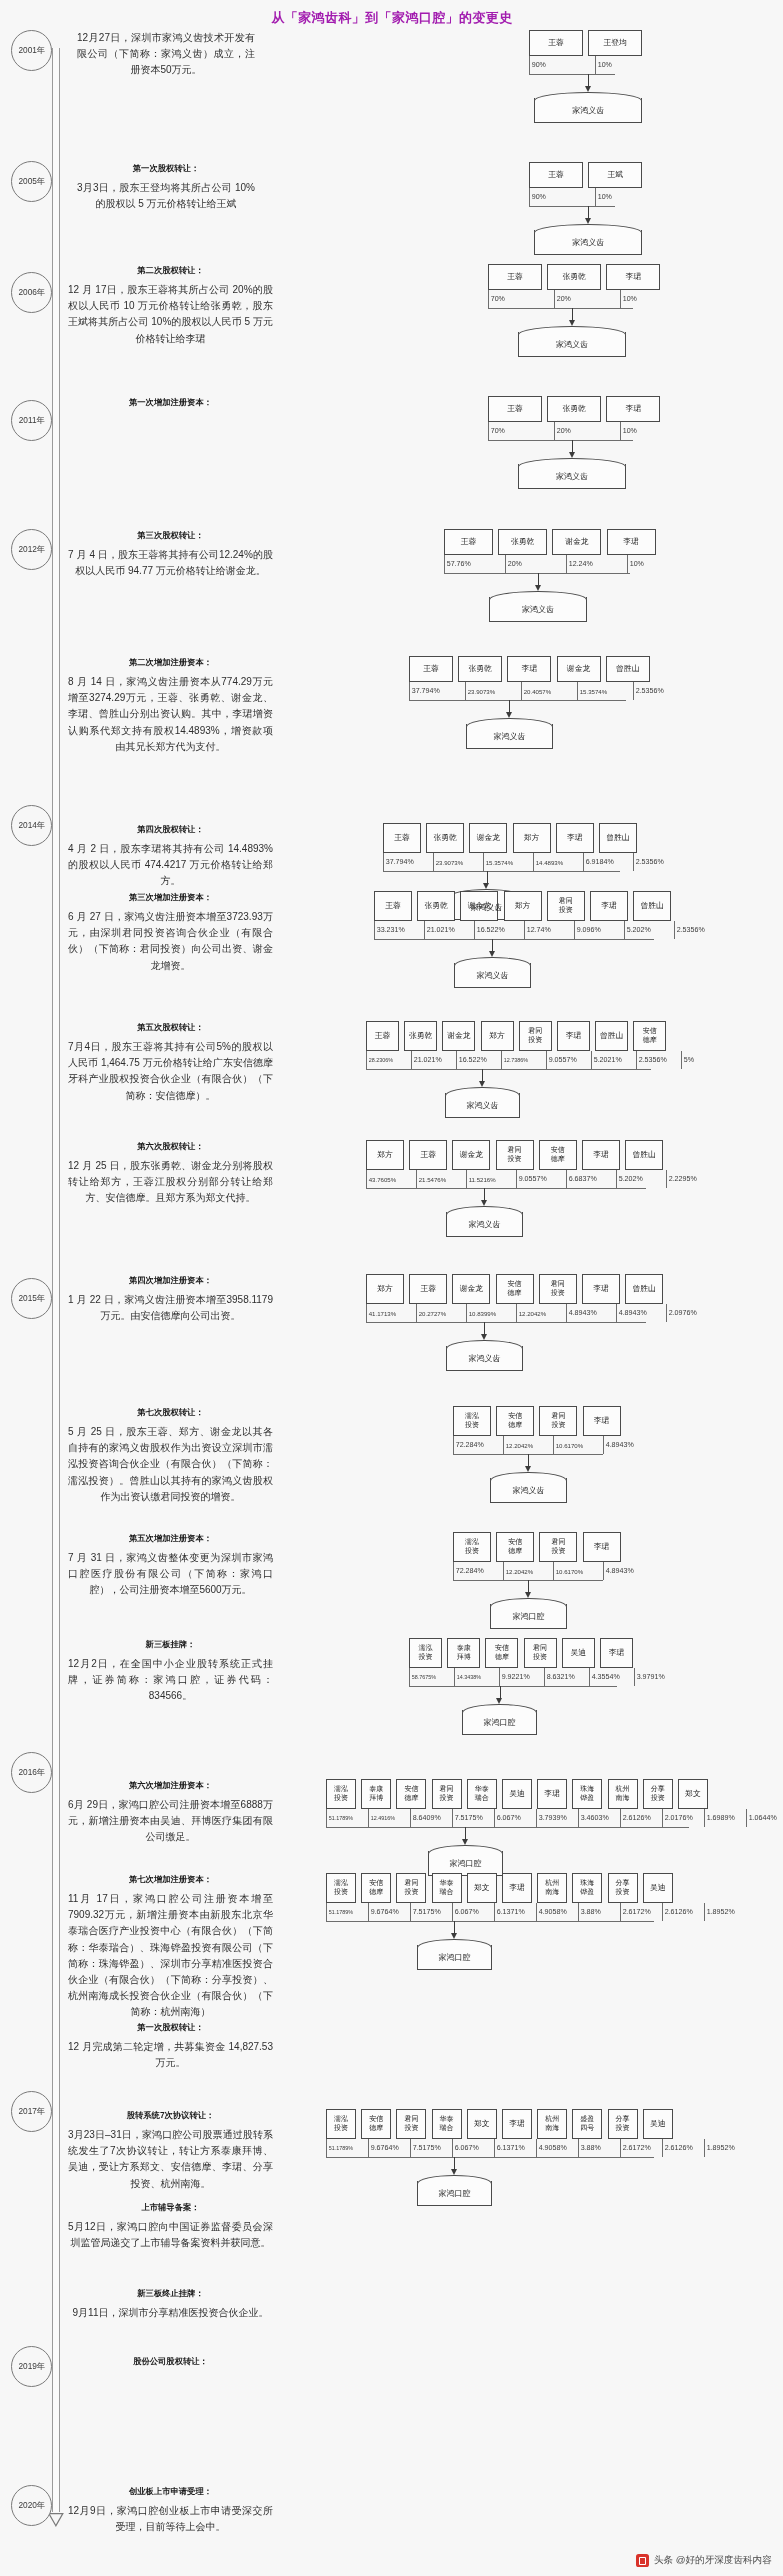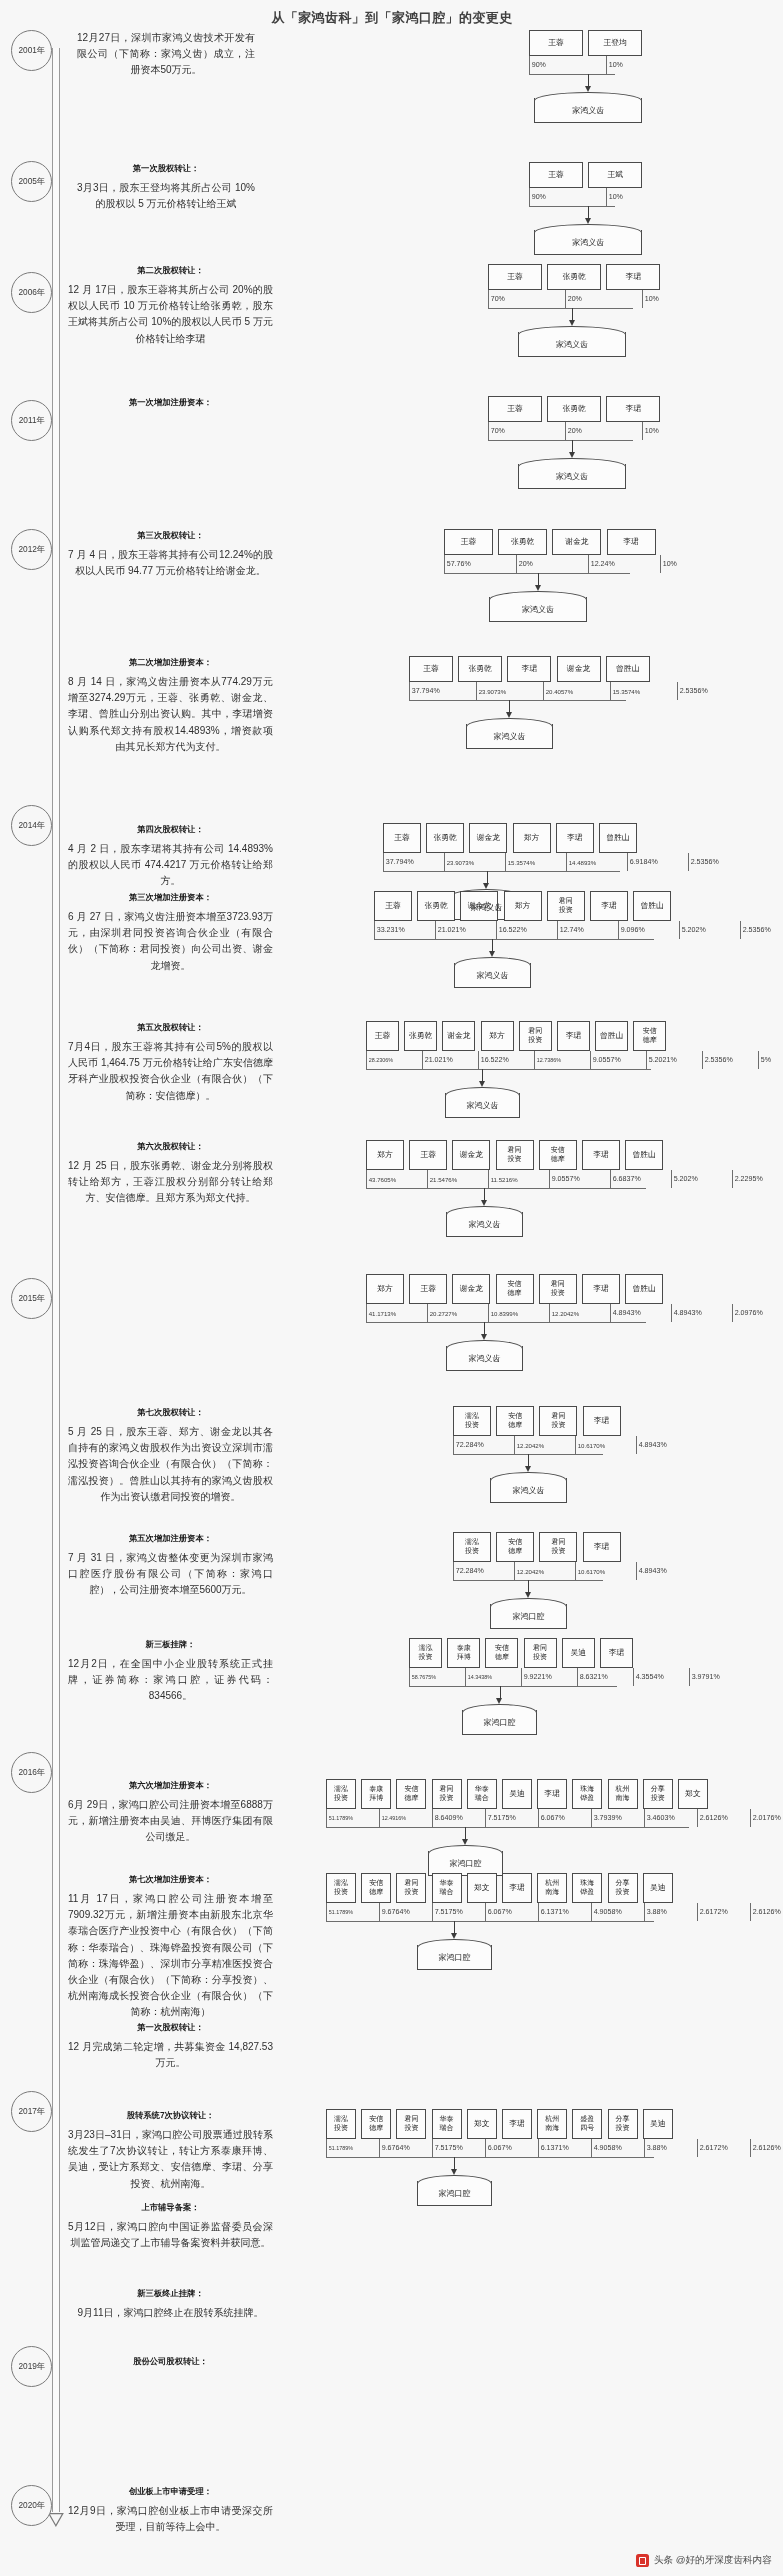--- a/index.html
+++ b/index.html
@@ -24,21 +24,21 @@
   
   .page-title {
     position: absolute;
     top: 8.7px;
     left: 0;
     width: 784px;
     text-align: center;
     font-size: 13px;
     font-weight: bold;
     letter-spacing: 0.4px;
-    color: #404040;
+    color: #a21caf;
   }
 
   
   .rail {
     position: absolute;
     left: 52px;
     top: 48px;
     width: 6.1px;
     height: 2464px;
     background: #fbfbfb;
@@ -117,21 +117,21 @@
   }
   .holder.h1 { width: 54px; height: 26px; }
   .holder.h2 { width: 49px; height: 26px; }
   .holder.h3 { width: 44px; height: 26px; }
   .holder.h4 { width: 38px; height: 30px; }
   .holder.h5 { width: 33px; height: 30px; }
   .holder.h6 { width: 30px; height: 30px; }
 
   .pct-row {
     display: flex;
-    gap: 23px;
+    gap: 12px;
     margin-top: 0px;
     position: relative;
   }
   .pct {
     font-size: 7.1px;
     color: #3a3a3a;
     border-left: 1px solid #6d6d6d;
     padding-left: 1.7px;
     height: 18.3px;
     display: flex;
@@ -280,20 +280,24 @@
       <div class="note-body">6 月 27 日，家鸿义齿注册资本增至3723.93万元，由深圳君同投资咨询合伙企业（有限合伙）（下简称：君同投资）向公司出资、谢金龙增资。</div>
     </div>
   <div class="note wide" style="top:1021px">
       <div class="note-head">第五次股权转让：</div>
       <div class="note-body">7月4日，股东王蓉将其持有公司5%的股权以人民币 1,464.75 万元价格转让给广东安信德摩牙科产业股权投资合伙企业（有限合伙）（下简称：安信德摩）。</div>
     </div>
   <div class="note wide" style="top:1140px">
       <div class="note-head">第六次股权转让：</div>
       <div class="note-body">12 月 25 日，股东张勇乾、谢金龙分别将股权转让给郑方，王蓉江股权分别部分转让给郑方、安信德摩。且郑方系为郑文代持。</div>
     </div>
+  <div class="note wide" style="top:1274px">
+      <div class="note-head">第四次增加注册资本：</div>
+      <div class="note-body">1 月 22 日，家鸿义齿注册资本增至3958.1179万元。由安信德摩向公司出资。</div>
+    </div>
   <div class="note wide" style="top:1406px">
       <div class="note-head">第七次股权转让：</div>
       <div class="note-body">5 月 25 日，股东王蓉、郑方、谢金龙以其各自持有的家鸿义齿股权作为出资设立深圳市濡泓投资咨询合伙企业（有限合伙）（下简称：濡泓投资）。曾胜山以其持有的家鸿义齿股权作为出资认缴君同投资的增资。</div>
     </div>
   <div class="note wide" style="top:1532px">
       <div class="note-head">第五次增加注册资本：</div>
       <div class="note-body">7 月 31 日，家鸿义齿整体变更为深圳市家鸿口腔医疗股份有限公司（下简称：家鸿口腔），公司注册资本增至5600万元。</div>
     </div>
   <div class="note wide" style="top:1638px">
       <div class="note-head">新三板挂牌：</div>
@@ -314,21 +318,21 @@
   <div class="note wide" style="top:2109px">
       <div class="note-head">股转系统7次协议转让：</div>
       <div class="note-body">3月23日–31日，家鸿口腔公司股票通过股转系统发生了7次协议转让，转让方系泰康拜博、吴迪，受让方系郑文、安信德摩、李珺、分享投资、杭州南海。</div>
     </div>
   <div class="note wide" style="top:2201px">
       <div class="note-head">上市辅导备案：</div>
       <div class="note-body">5月12日，家鸿口腔向中国证券监督委员会深圳监管局递交了上市辅导备案资料并获同意。</div>
     </div>
   <div class="note wide" style="top:2287px">
       <div class="note-head">新三板终止挂牌：</div>
-      <div class="note-body">9月11日，家鸿口腔终止在股转系统挂牌。</div>
+      <div class="note-body">9月11日，深圳市分享精准医投资合伙企业。</div>
     </div>
   <div class="note wide" style="top:2355px">
       <div class="note-head">股份公司股权转让：</div>
     </div>
   <div class="note wide" style="top:2485px">
       <div class="note-head">创业板上市申请受理：</div>
       <div class="note-body">12月9日，家鸿口腔创业板上市申请受深交所受理，目前等待上会中。</div>
     </div>
 
   <div id="diagram-layer">

